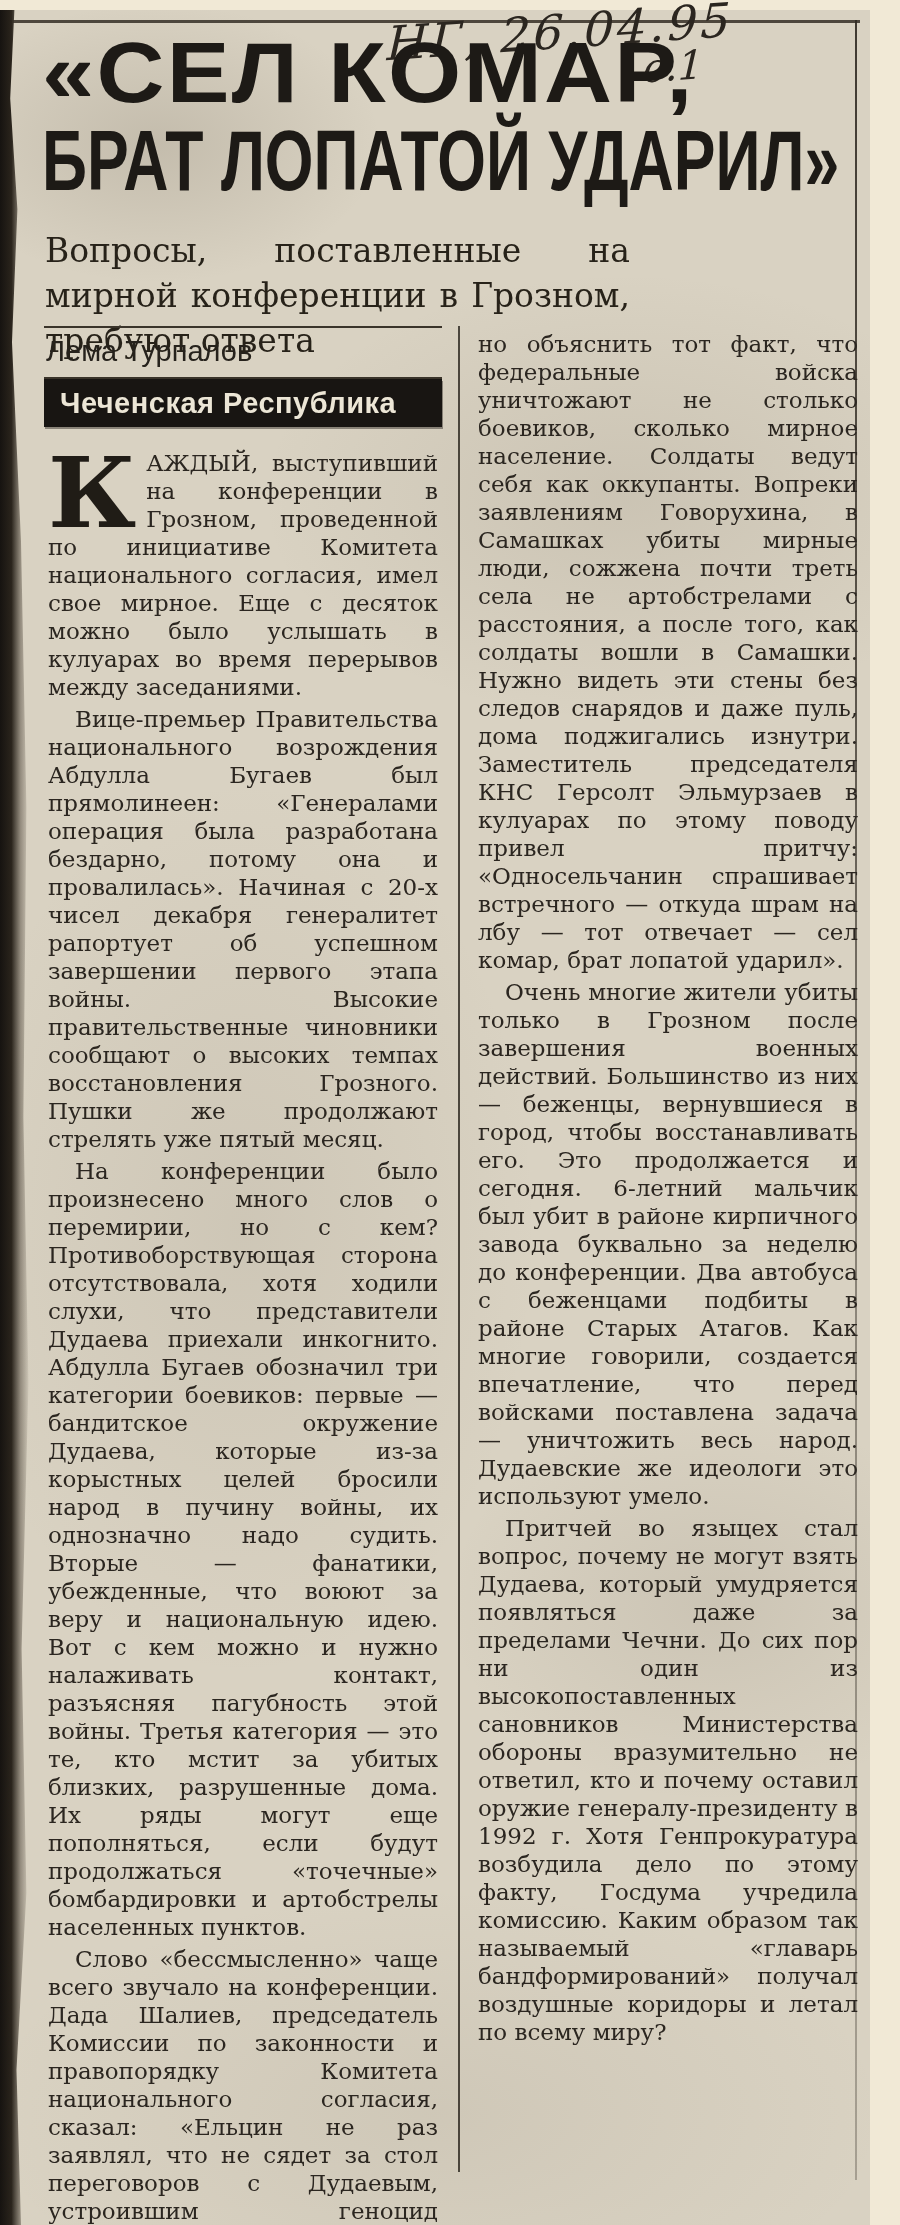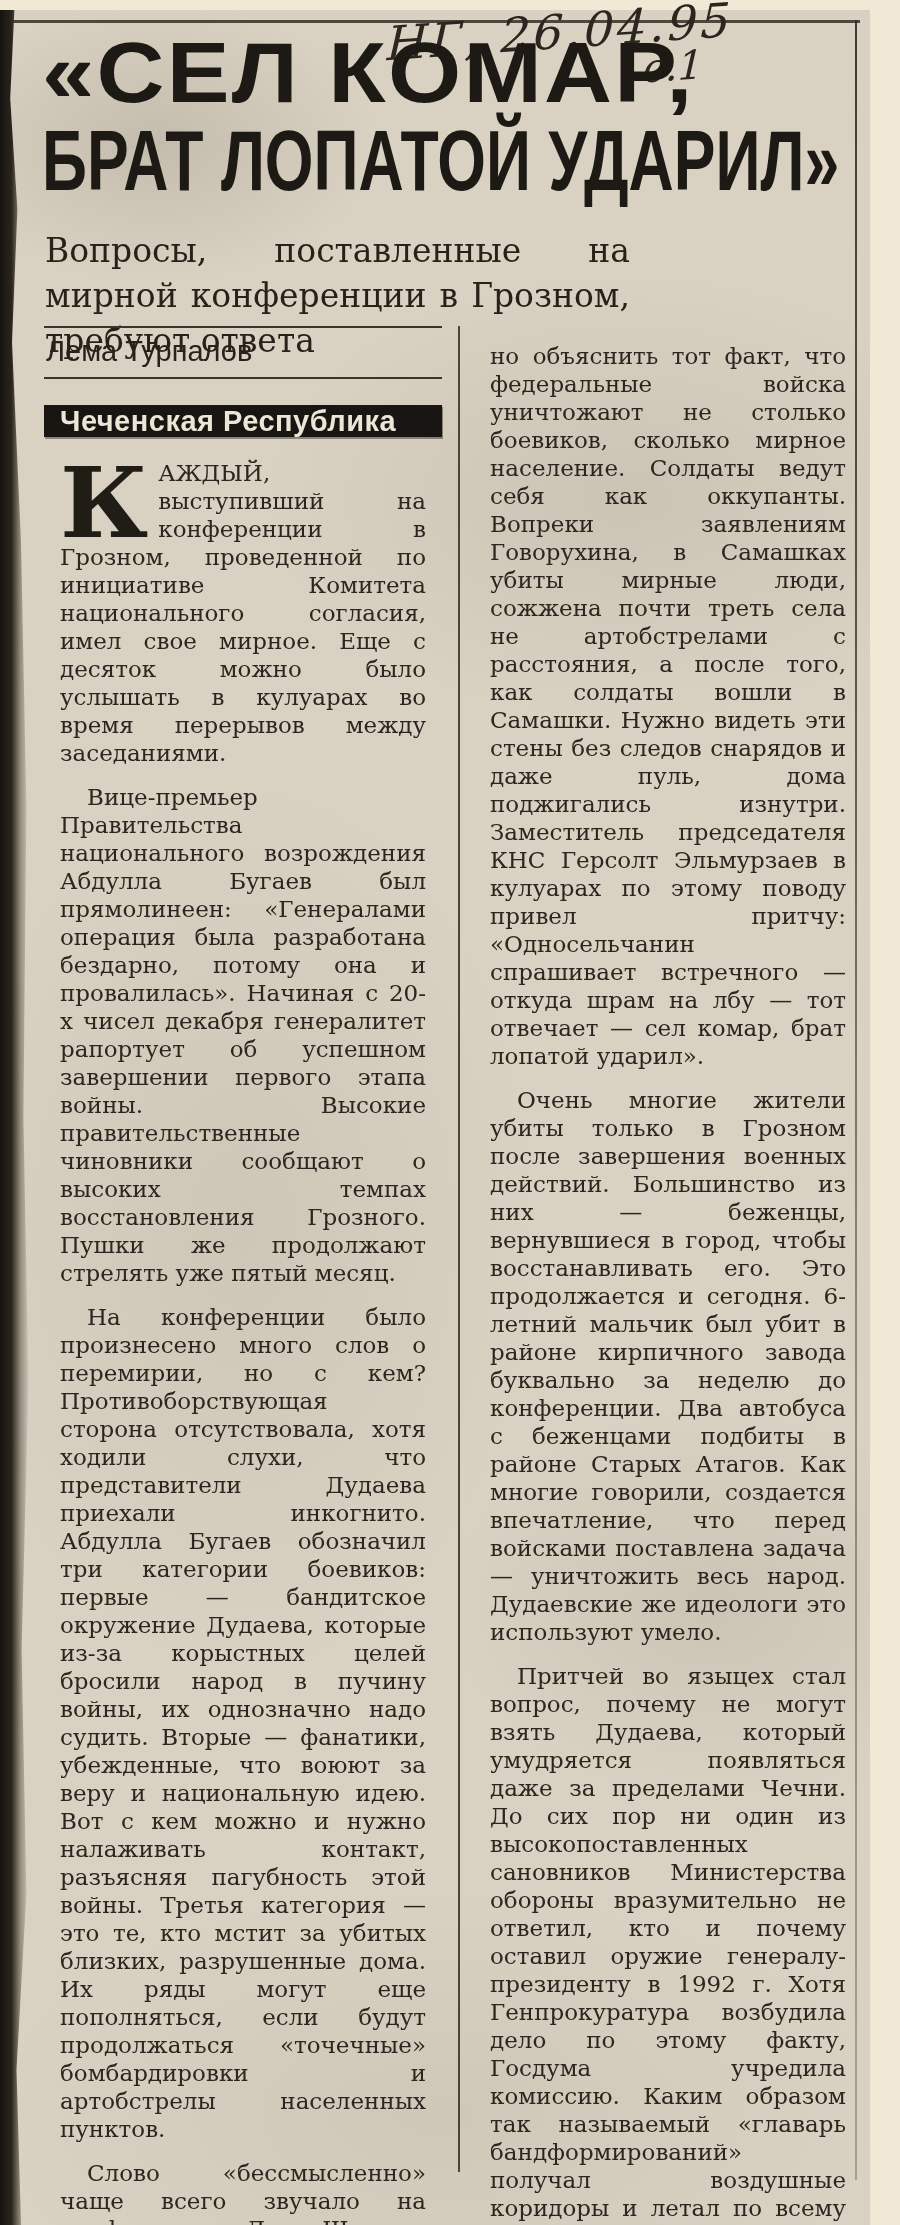--- a/index.html
+++ b/index.html
@@ -47,26 +47,26 @@
 
   
   .columns{position:absolute;left:44px;top:326px;width:818px;height:1884px;display:flex;}
   .col-left{width:398px;flex:0 0 398px;}
   .divider{flex:0 0 2px;width:2px;margin:0 14px 0 16px;background:rgba(40,35,28,.8);height:1846px;}
   .col-right{flex:1 1 auto;min-width:0;}
 
   .rule{height:2px;background:#3a342a;}
   .byline{font-family:"Liberation Sans",sans-serif;font-size:29px;color:#26221c;
     padding:7px 0 9px 2px;}
-  .section-badge{margin-top:26px;height:32px;background:#181512;display:flex;align-items:center;
+  .section-badge{height:48px;background:#181512;display:flex;align-items:center;
     padding-left:16px;box-shadow:1px 2px 0 rgba(20,16,12,.4);}
   .section-badge span{font-family:"Liberation Sans",sans-serif;font-weight:bold;
     font-size:29px;color:#ece6d6;letter-spacing:.5px;}
 
-  .para{margin:16px;font-size:23px;line-height:28px;color:#2b2620;text-align:justify;}
+  .para{margin:4px;font-size:23px;line-height:28px;color:#2b2620;text-align:justify;}
   .col-left .para.first{margin-top:22px;}
   .para.indent{text-indent:27px;}
   .dropcap{float:left;font-family:"DejaVu Serif",serif;font-weight:bold;
     font-size:97px;line-height:76px;padding:6px 10px 0 0;color:#201c16;}
 </style>
 </head>
 <body>
 
 <div class="page">
 

